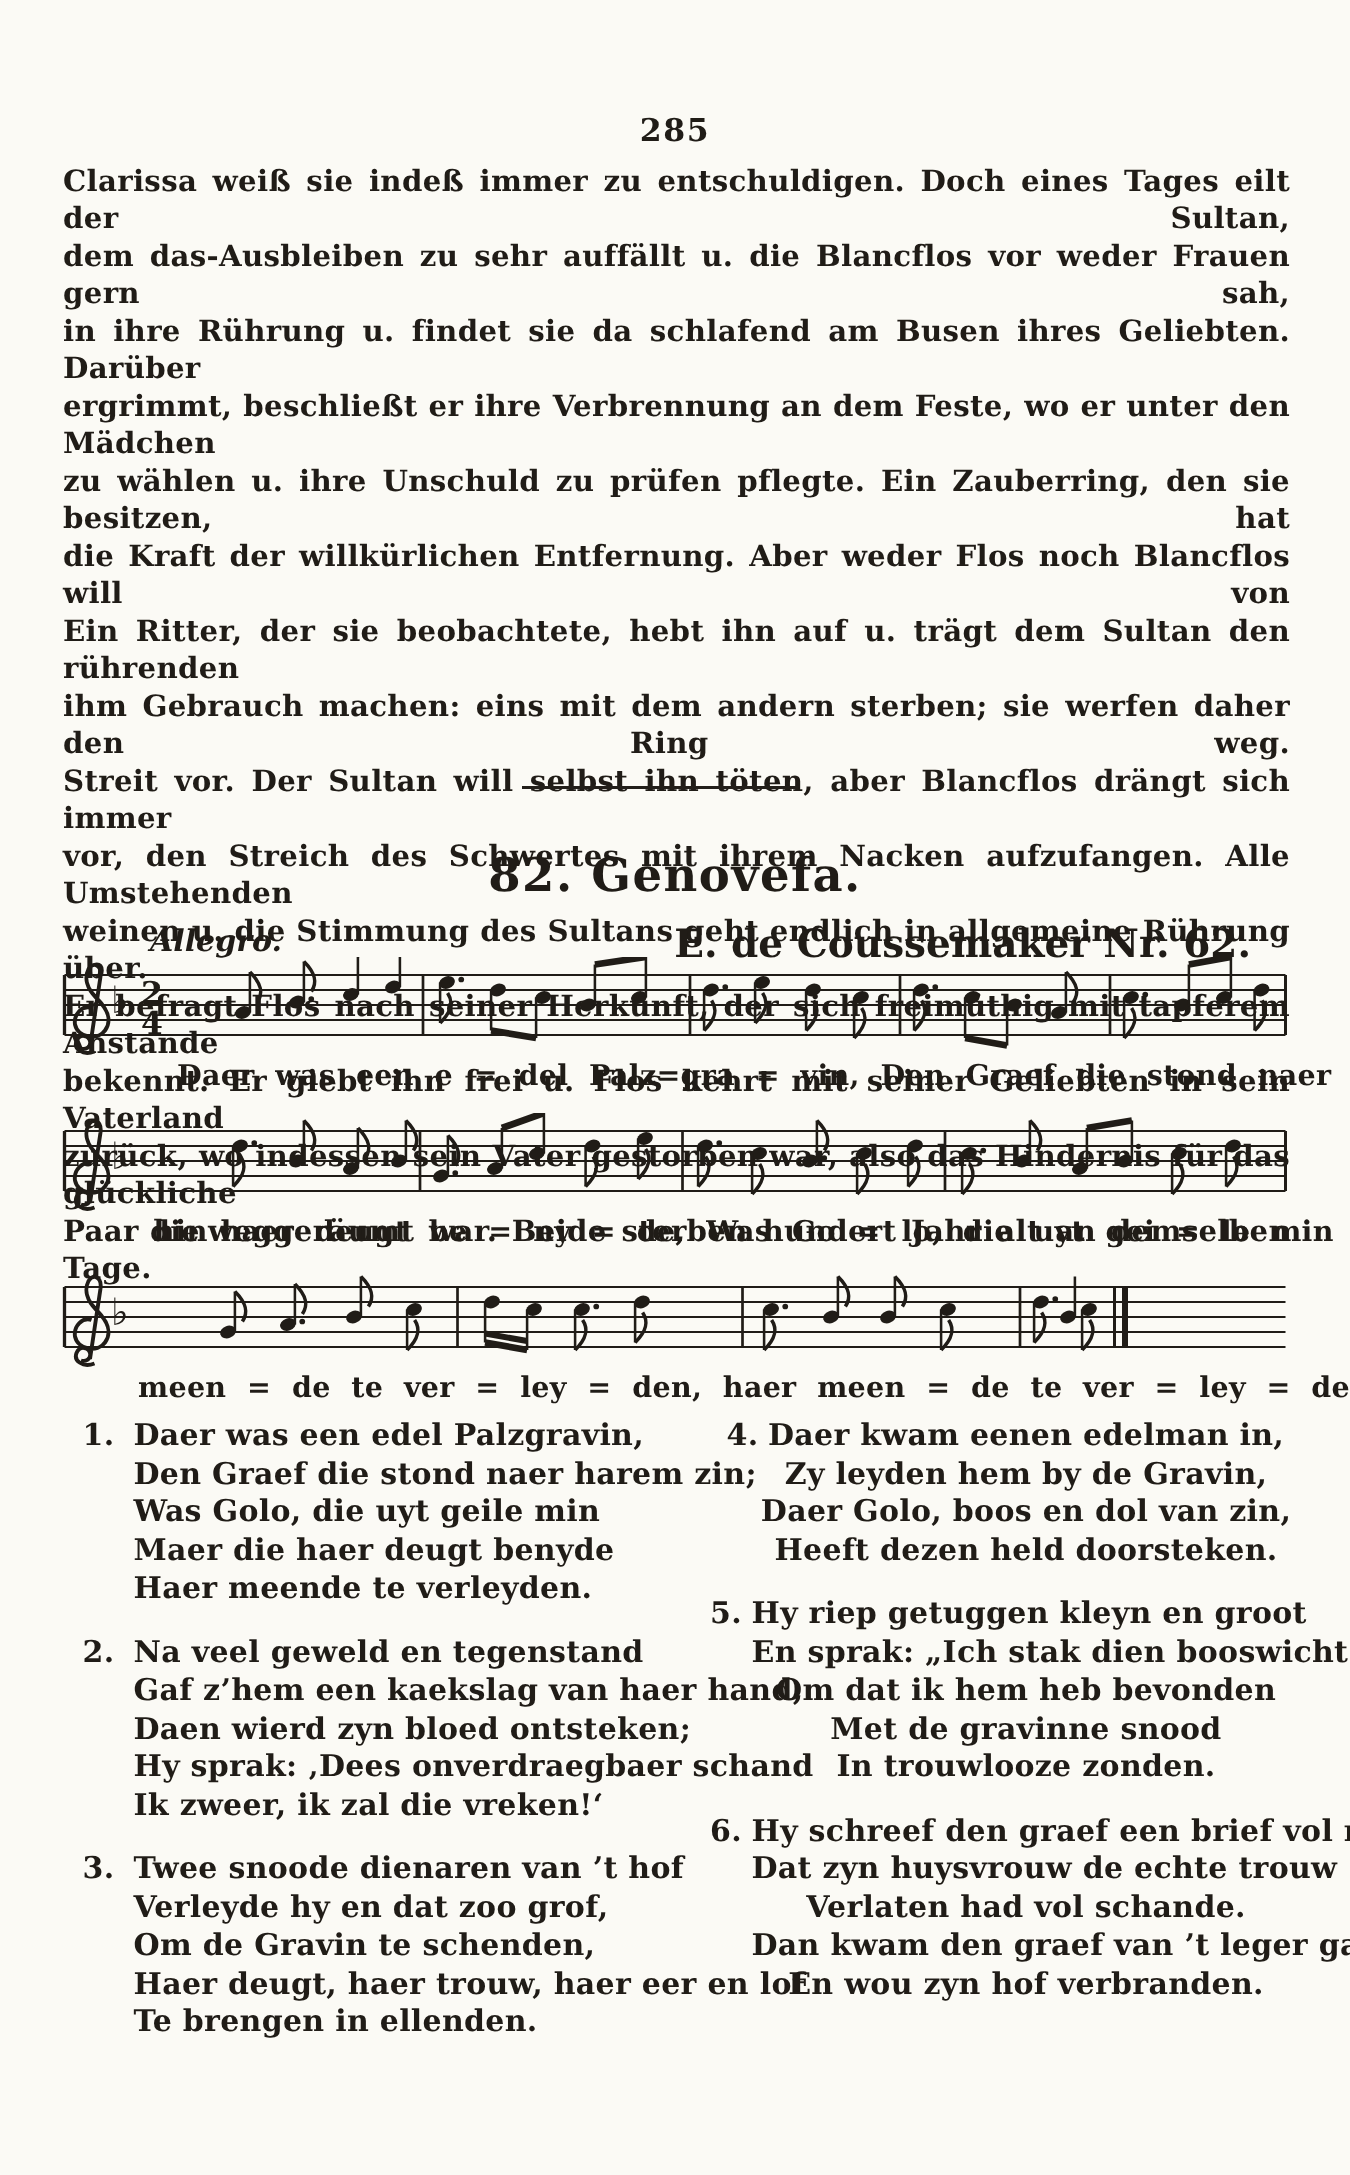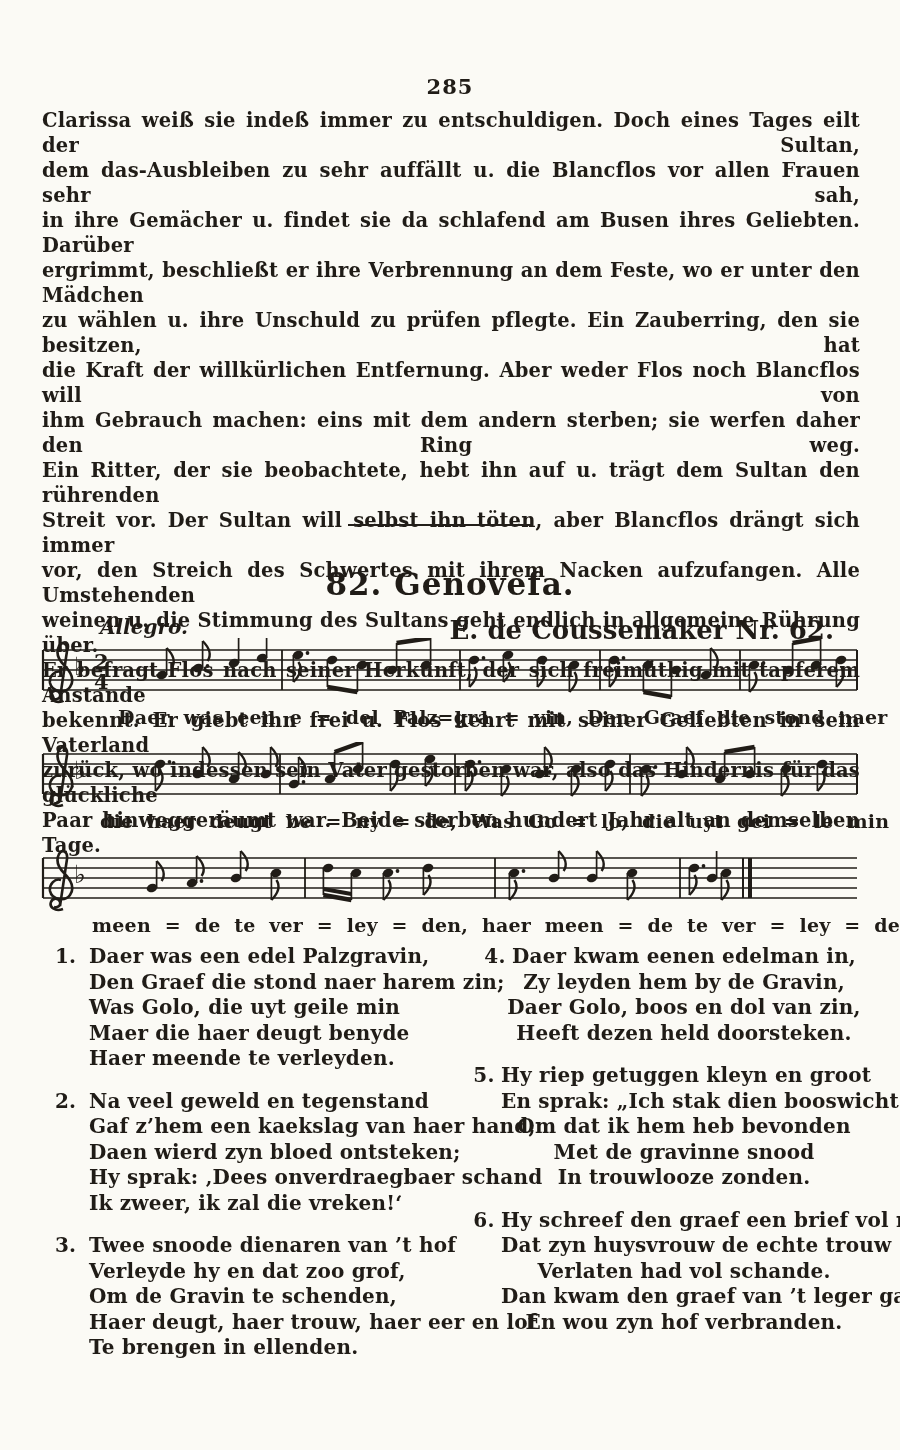--- a/index.html
+++ b/index.html
@@ -59,27 +59,27 @@
 </style>
 </head>
 <body>
 
 <div class="page">
 
   <div class="pagenum">285</div>
 
   <div class="prose" id="prose">
       <div class="pline">Clarissa weiß sie indeß immer zu entschuldigen.  Doch eines Tages eilt der Sultan,</div>
-      <div class="pline">dem das-Ausbleiben zu sehr auffällt u. die Blancflos vor allen Frauen sehr sah,</div>
-      <div class="pline">in ihre Gemächer u. findet sie da schlafend am Busen ihres Geliebten.  Darüber</div>
+      <div class="pline">dem das-Ausbleiben zu sehr auffällt u. die Blancflos vor weder Frauen gern sah,</div>
+      <div class="pline">in ihre Rührung u. findet sie da schlafend am Busen ihres Geliebten.  Darüber</div>
       <div class="pline">ergrimmt, beschließt er ihre Verbrennung an dem Feste, wo er unter den Mädchen</div>
       <div class="pline">zu wählen u. ihre Unschuld zu prüfen pflegte.  Ein Zauberring, den sie besitzen, hat</div>
       <div class="pline">die Kraft der willkürlichen Entfernung.  Aber weder Flos noch Blancflos will von</div>
+      <div class="pline">Ein Ritter, der sie beobachtete, hebt ihn auf u. trägt dem Sultan den rührenden</div>
       <div class="pline">ihm Gebrauch machen: eins mit dem andern sterben; sie werfen daher den Ring weg.</div>
-      <div class="pline">Ein Ritter, der sie beobachtete, hebt ihn auf u. trägt dem Sultan den rührenden</div>
       <div class="pline">Streit vor.  Der Sultan will selbst ihn töten, aber Blancflos drängt sich immer</div>
       <div class="pline">vor, den Streich des Schwertes mit ihrem Nacken aufzufangen.  Alle Umstehenden</div>
       <div class="pline">weinen u. die Stimmung des Sultans geht endlich in allgemeine Rührung über.</div>
       <div class="pline">Er befragt Flos nach seiner Herkunft, der sich freimüthig mit tapferem Anstande</div>
       <div class="pline">bekennt.  Er giebt ihn frei u. Flos kehrt mit seiner Geliebten in sein Vaterland</div>
       <div class="pline">zurück, wo indessen sein Vater gestorben war, also das Hindernis für das glückliche</div>
       <div class="pline">Paar hinweggeräumt war.  Beide sterben hundert Jahr alt an demselben Tage.</div>
     </div>
 
   <div class="rule"></div>

